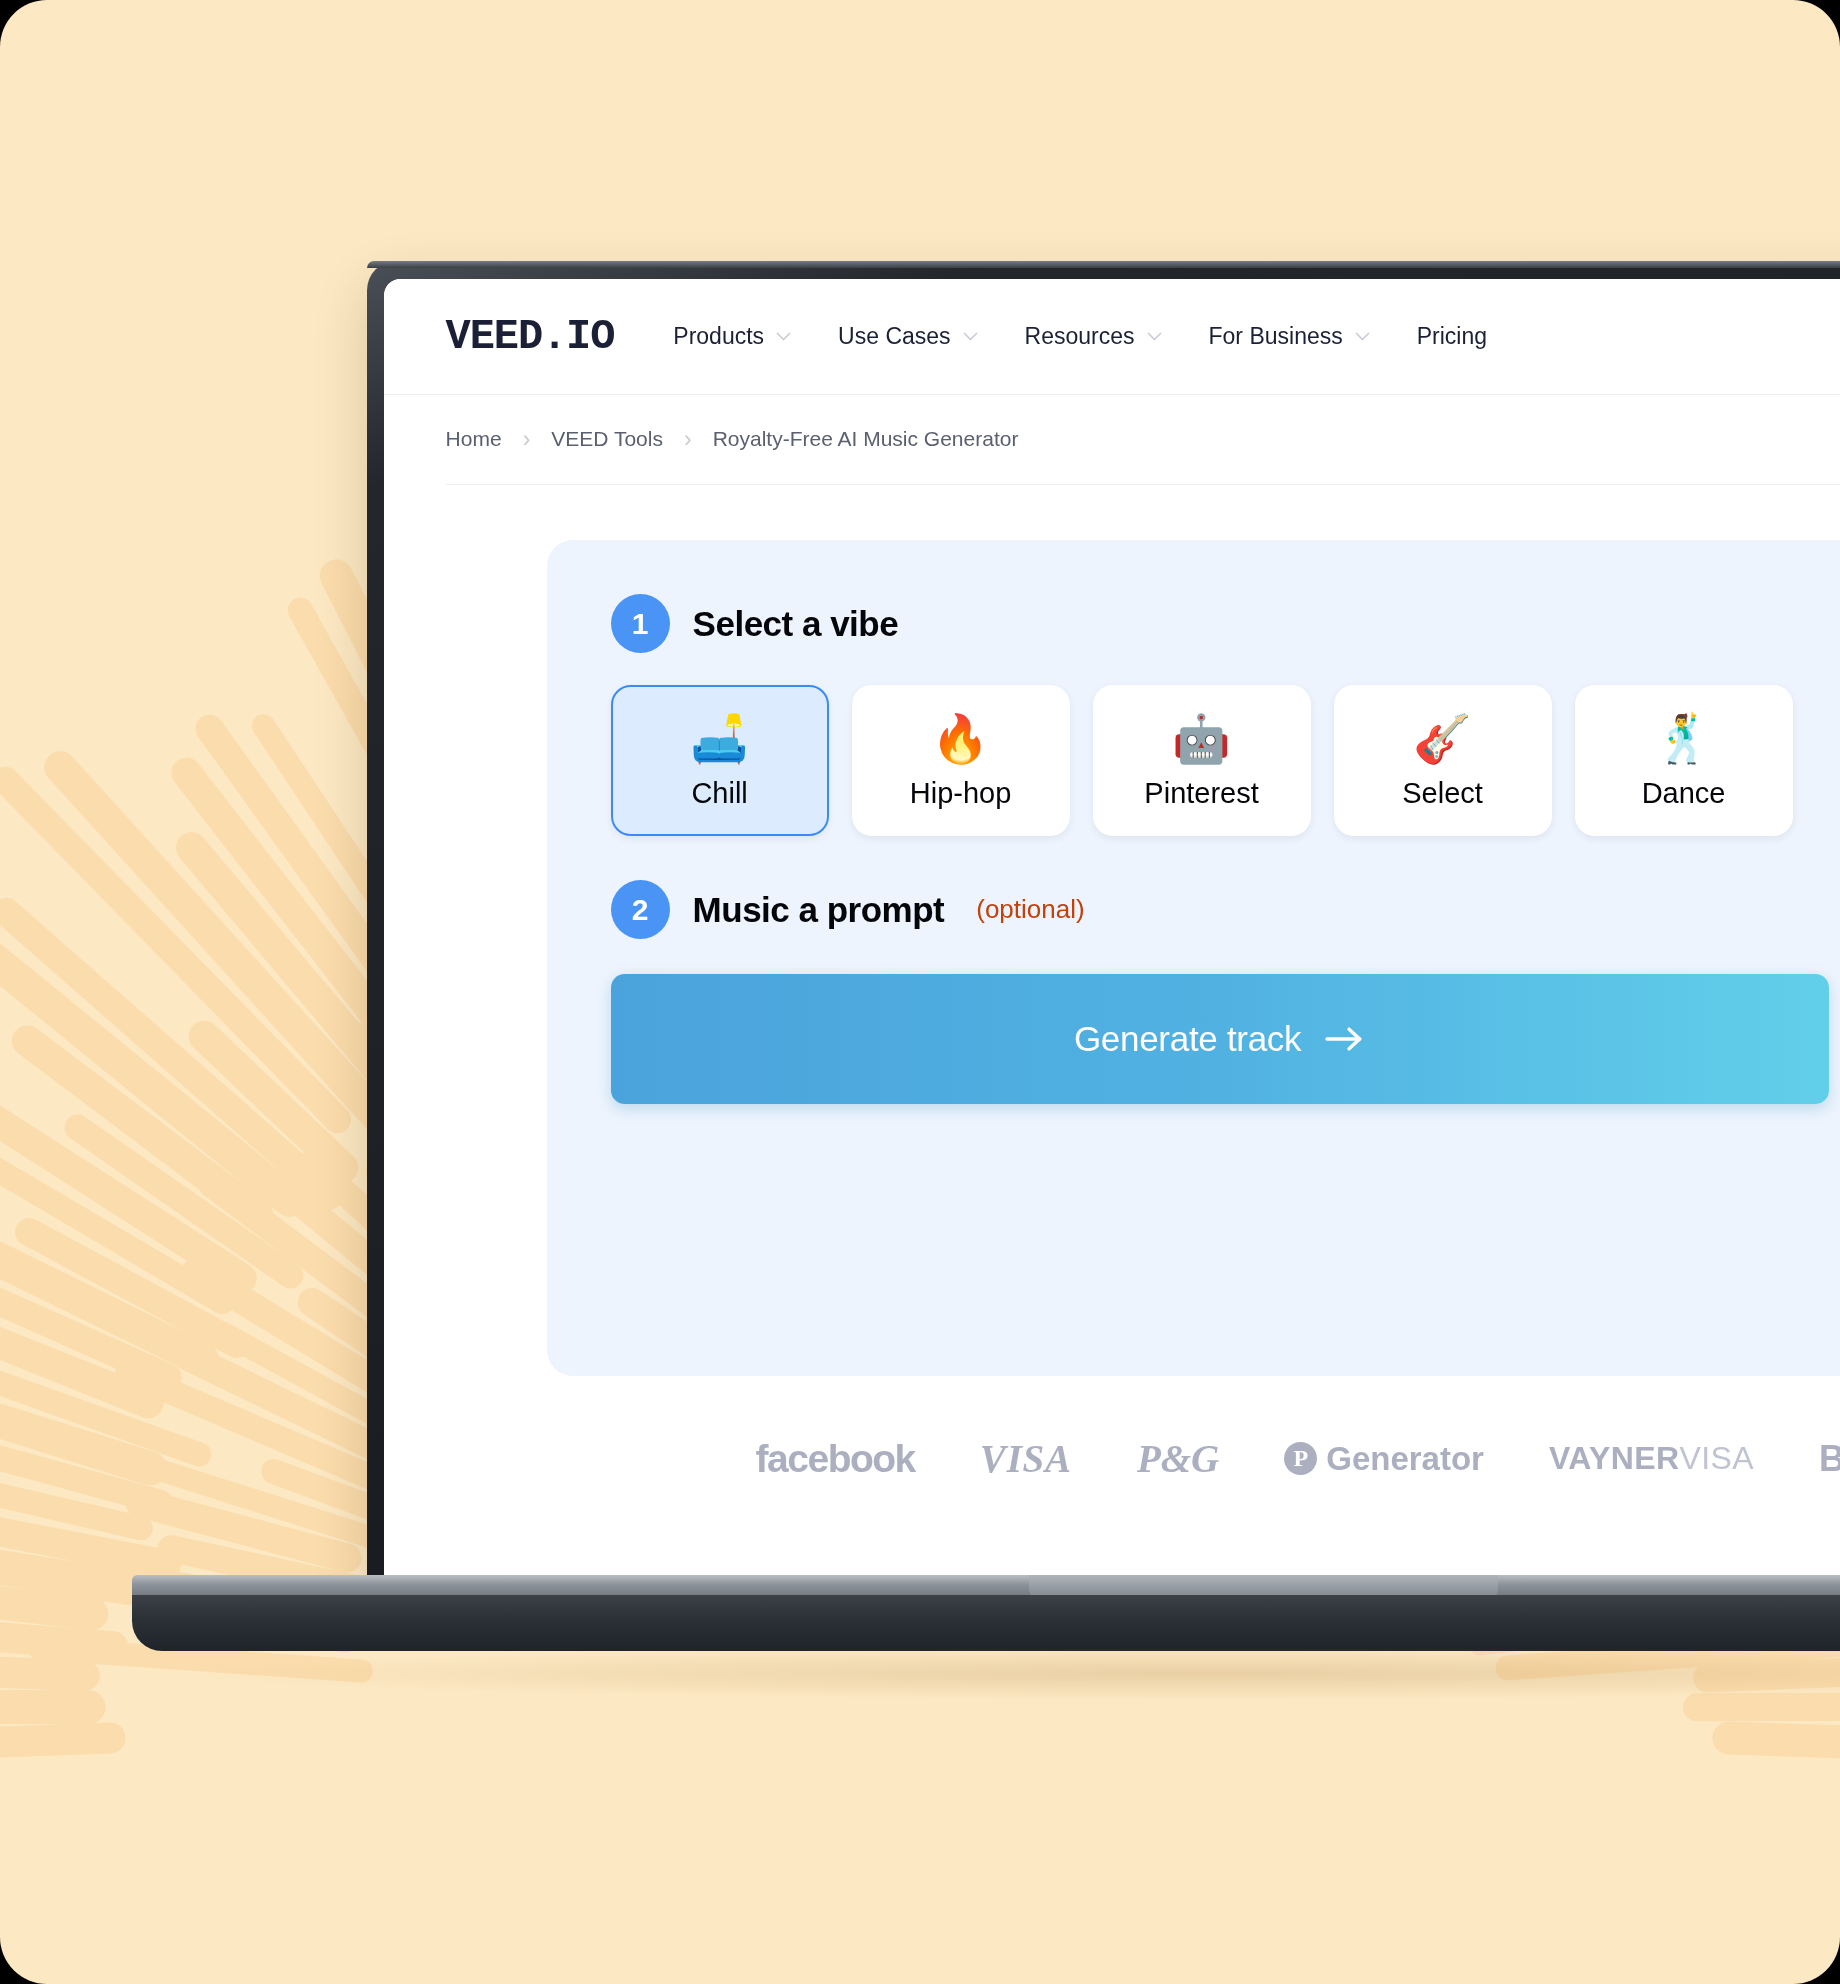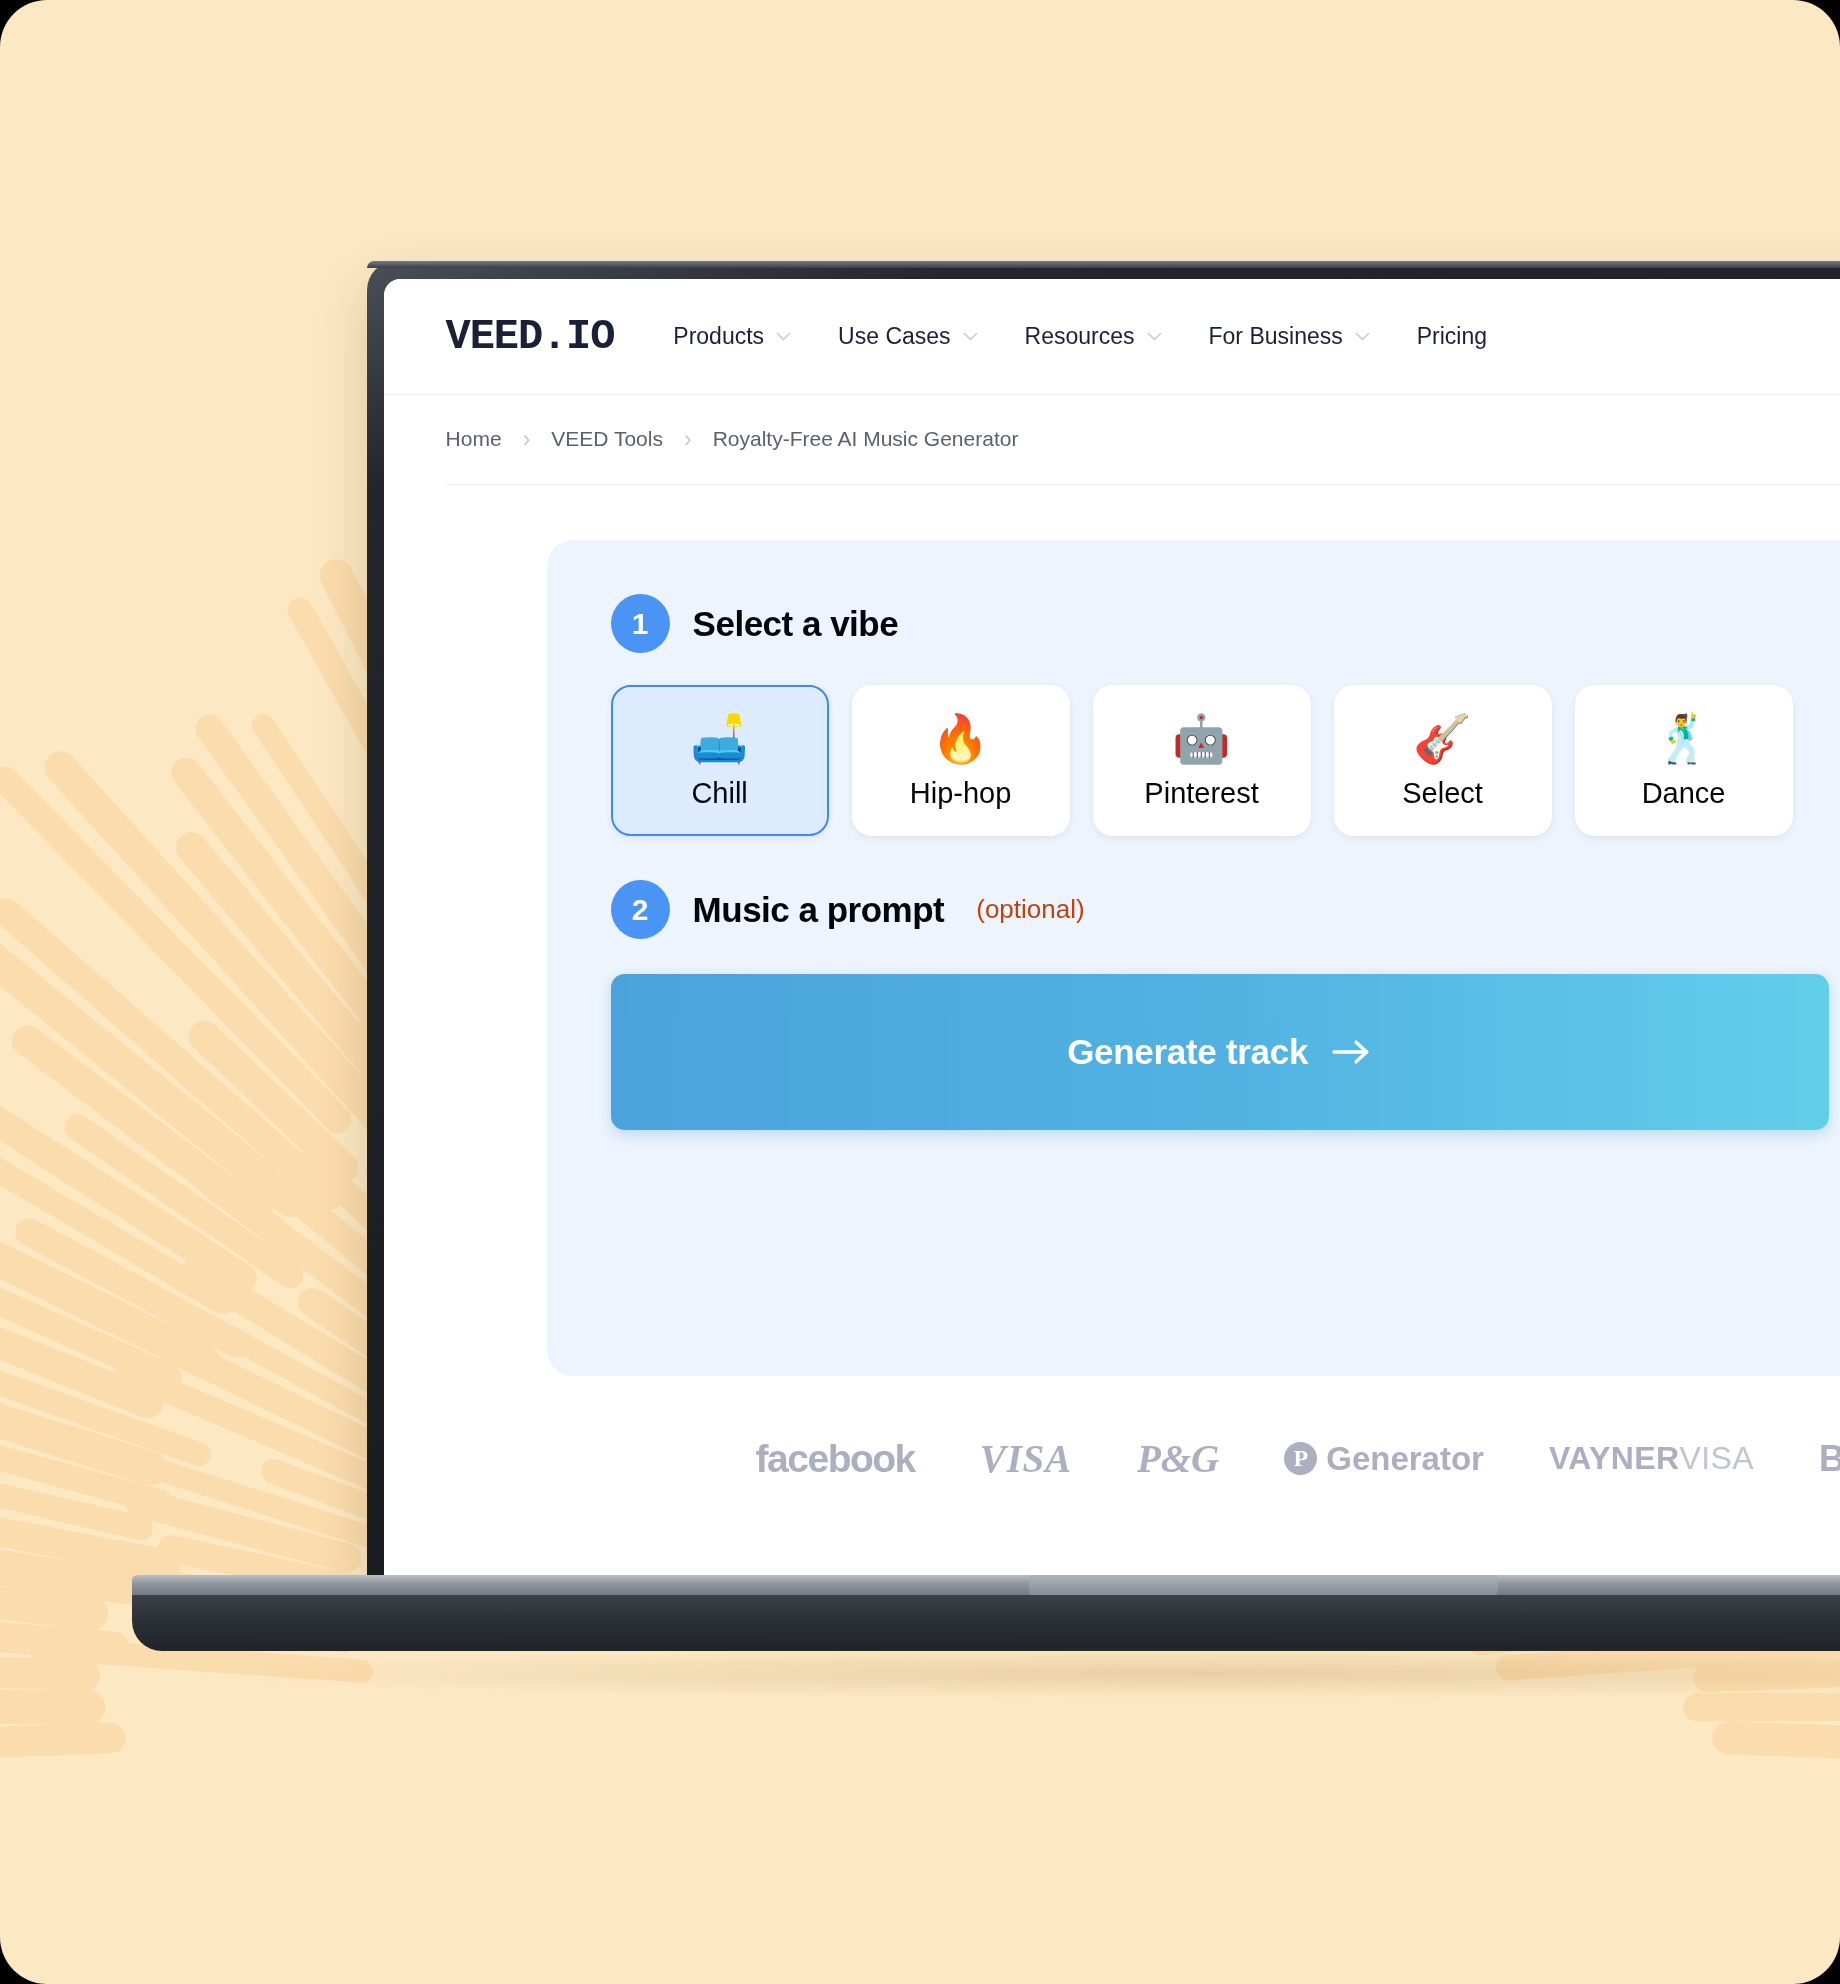--- a/index.html
+++ b/index.html
@@ -277,30 +277,30 @@
     position: absolute;
     right: 10.6px;
     bottom: 9px;
     width: 23px; height: 23px;
   }
 
   
   #generate {
     position: relative;
     margin-top: 35px;
-    height: 156px;
+    height: 130px;
     border-radius: 13.6px;
     background: linear-gradient(90deg, #4BA3DC 0%, #51B2E2 50%, #62CFEA 100%);
     display: flex;
     align-items: center;
     justify-content: center;
     gap: 23px;
     color: #fff;
     font-size: 35px;
-    font-weight: 700;
+    font-weight: 400;
     letter-spacing: -0.3px;
     box-shadow: 0 4.5px 13.6px rgba(70,150,200,0.28);
   }
   #arrow-icon svg { display:block; }
 
   
   #logos {
     position: absolute;
     left: 0;
     top: 1157px;

